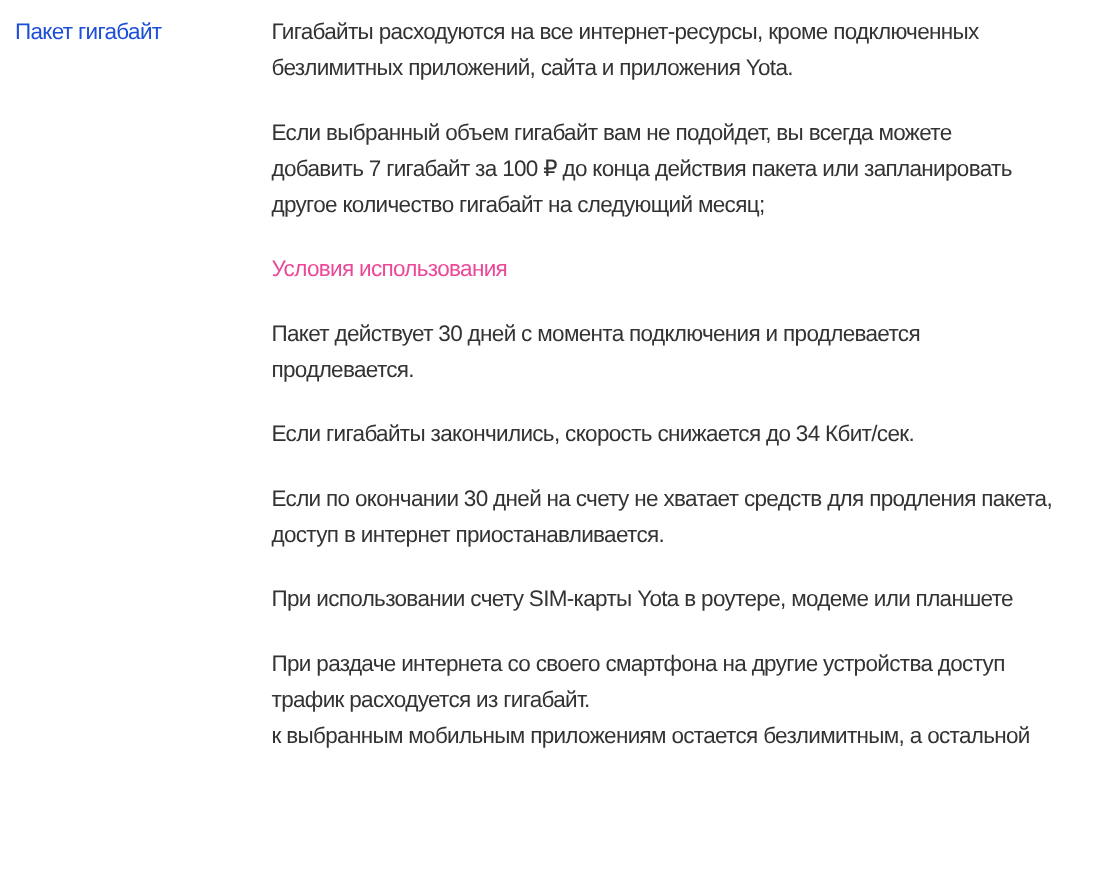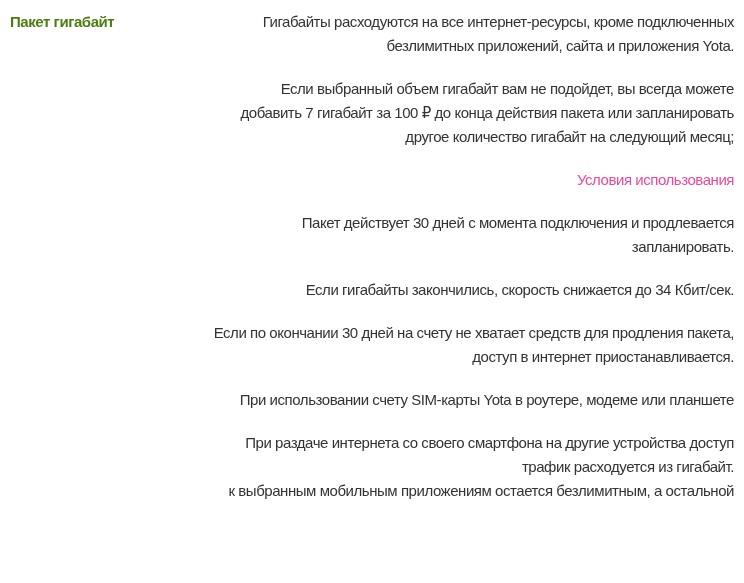--- a/index.html
+++ b/index.html
@@ -21,32 +21,31 @@
     align-items: flex-start;
     padding: 10px 10px 0 10px;
     box-sizing: border-box;
     width: 744px;
   }
   .label-col {
     width: 171px;
     flex: 0 0 171px;
   }
   .section-label {
-    font-weight: bold;
-    color: #4d7c0f;
+    font-weight: normal;
+    color: #1d4ed8;
     line-height: 24px;
     white-space: nowrap;
   }
   .content-col {
     flex: 1 1 auto;
     min-width: 0;
   }
   .para {
     margin: 0 0 19px 0;
-    text-align: right;
   }
   .para .line {
     line-height: 24px;
     white-space: nowrap;
   }
   .para.subheading .line {
     color: #ec4899;
   }
 </style>
 </head>
@@ -64,21 +63,21 @@
       <div class="para body">
         <div class="line">Если выбранный объем гигабайт вам не подойдет, вы всегда можете</div>
         <div class="line">добавить 7 гигабайт за 100 ₽ до конца действия пакета или запланировать</div>
         <div class="line">другое количество гигабайт на следующий месяц;</div>
       </div>
       <div class="para subheading">
         <div class="line">Условия использования</div>
       </div>
       <div class="para body">
         <div class="line">Пакет действует 30 дней с момента подключения и продлевается</div>
-        <div class="line">запланировать.</div>
+        <div class="line">продлевается.</div>
       </div>
       <div class="para body">
         <div class="line">Если гигабайты закончились, скорость снижается до 34 Кбит/сек.</div>
       </div>
       <div class="para body">
         <div class="line">Если по окончании 30 дней на счету не хватает средств для продления пакета,</div>
         <div class="line">доступ в интернет приостанавливается.</div>
       </div>
       <div class="para body">
         <div class="line">При использовании счету SIM-карты Yota в роутере, модеме или планшете</div>

